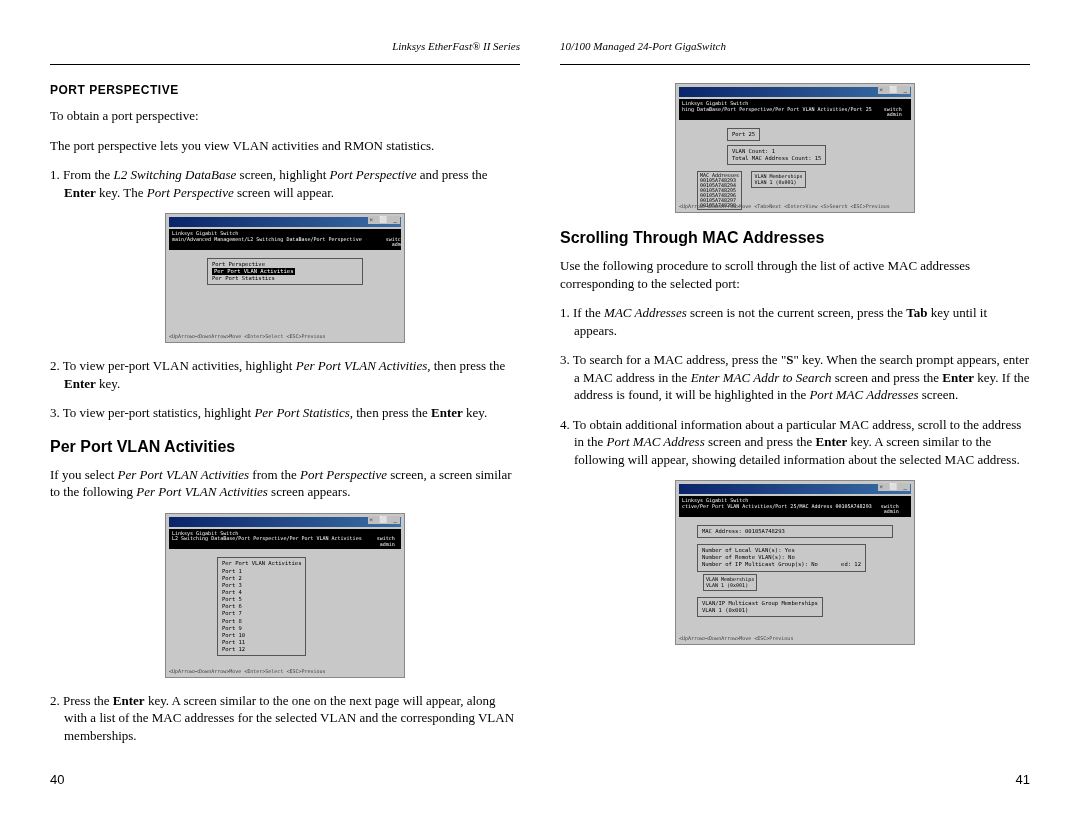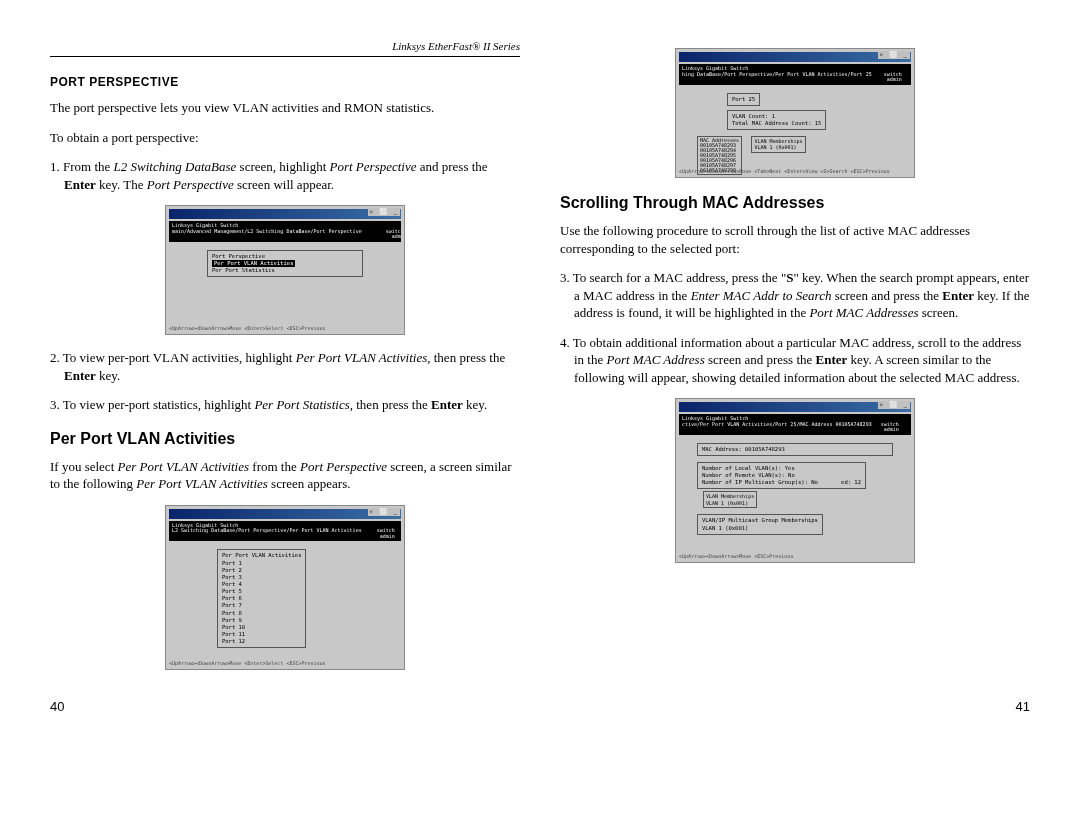--- a/index.html
+++ b/index.html
@@ -15,21 +15,21 @@
   .page-container {
     display: flex;
     gap: 40px;
   }
   .column {
     flex: 1;
     position: relative;
   }
   .header-line {
     border-bottom: 1px solid #000;
-    padding-bottom: 4px;
+    padding-bottom: 12px;
     margin-bottom: 18px;
   }
   .header-left {
     font-style: italic;
     font-size: 11px;
     text-align: right;
   }
   .header-right {
     font-style: italic;
     font-size: 11px;
@@ -162,22 +162,22 @@
 </head>
 <body>
 
 <div class="page-container">
 
   <div class="column">
     <div class="header-line header-left">Linksys EtherFast® II Series</div>
 
     <div class="section-head">PORT PERSPECTIVE</div>
 
+    <p>To obtain a port perspective:</p>
     <p>The port perspective lets you view VLAN activities and RMON statistics.</p>
-    <p>To obtain a port perspective:</p>
 
     <p class="step">
       <span>1. From the </span><span class="italic">L2 Switching DataBase</span><span> screen, highlight </span><span class="italic">Port Perspective</span><span> and press the </span><span class="bold">Enter</span><span> key. The </span><span class="italic">Port Perspective</span><span> screen will appear.</span>
     </p>
 
     <div class="screenshot">
       <div class="titlebar"></div>
       <div class="term-header">Linksys Gigabit Switch
 main/Advanced Management/L2 Switching DataBase/Port Perspective        switch
                                                                          admin</div>
@@ -224,25 +224,29 @@
 Port 9
 Port 10
 Port 11
 Port 12</div>
         </div>
       </div>
       <div class="footer-bar">&lt;UpArrow&gt;&lt;DownArrow&gt;Move  &lt;Enter&gt;Select                        &lt;ESC&gt;Previous</div>
     </div>
 
 
+    <p class="step">
+      <span>2. Press the </span><span class="bold">Enter</span><span> key. A screen similar to the one on the next page will appear, along with a list of the MAC addresses for the selected VLAN and the corresponding VLAN memberships.</span>
+    </p>
 
     <div class="page-num page-num-left">40</div>
   </div>
 
   <div class="column">
+    <div class="header-line header-right">10/100 Managed 24-Port GigaSwitch</div>
 
     <div class="screenshot">
       <div class="titlebar"></div>
       <div class="term-header">Linksys Gigabit Switch
 hing DataBase/Port Perspective/Per Port VLAN Activities/Port 25    switch
                                                                     admin</div>
       <div class="body-area">
         <div style="margin-left:30px;">
           <div class="inner-box">Port 25</div><br>
           <div class="inner-box" style="white-space:pre;">VLAN Count: 1
@@ -263,20 +267,23 @@
             <span>VLAN 1 (0x001)</span>
           </span>
         </div>
       </div>
       <div class="footer-bar">&lt;UpArrow&gt;&lt;DownArrow&gt;Move &lt;Tab&gt;Next &lt;Enter&gt;View &lt;S&gt;Search          &lt;ESC&gt;Previous</div>
     </div>
 
     <div class="sub-head">Scrolling Through MAC Addresses</div>
     <p>Use the following procedure to scroll through the list of active MAC addresses corresponding to the selected port:</p>
 
+    <p class="step">
+      <span>1. If the </span><span class="italic">MAC Addresses</span><span> screen is not the current screen, press the </span><span class="bold">Tab</span><span> key until it appears.</span>
+    </p>
 
 
     <p class="step">
       <span>3. To search for a MAC address, press the "</span><span class="bold">S</span><span>" key. When the search prompt appears, enter a MAC address in the </span><span class="italic">Enter MAC Addr to Search</span><span> screen and press the </span><span class="bold">Enter</span><span> key. If the address is found, it will be highlighted in the </span><span class="italic">Port MAC Addresses</span><span> screen.</span>
     </p>
 
     <p class="step">
       <span>4. To obtain additional information about a particular MAC address, scroll to the address in the </span><span class="italic">Port MAC Address</span><span> screen and press the </span><span class="bold">Enter</span><span> key. A screen similar to the following will appear, showing detailed information about the selected MAC address.</span>
     </p>
 

